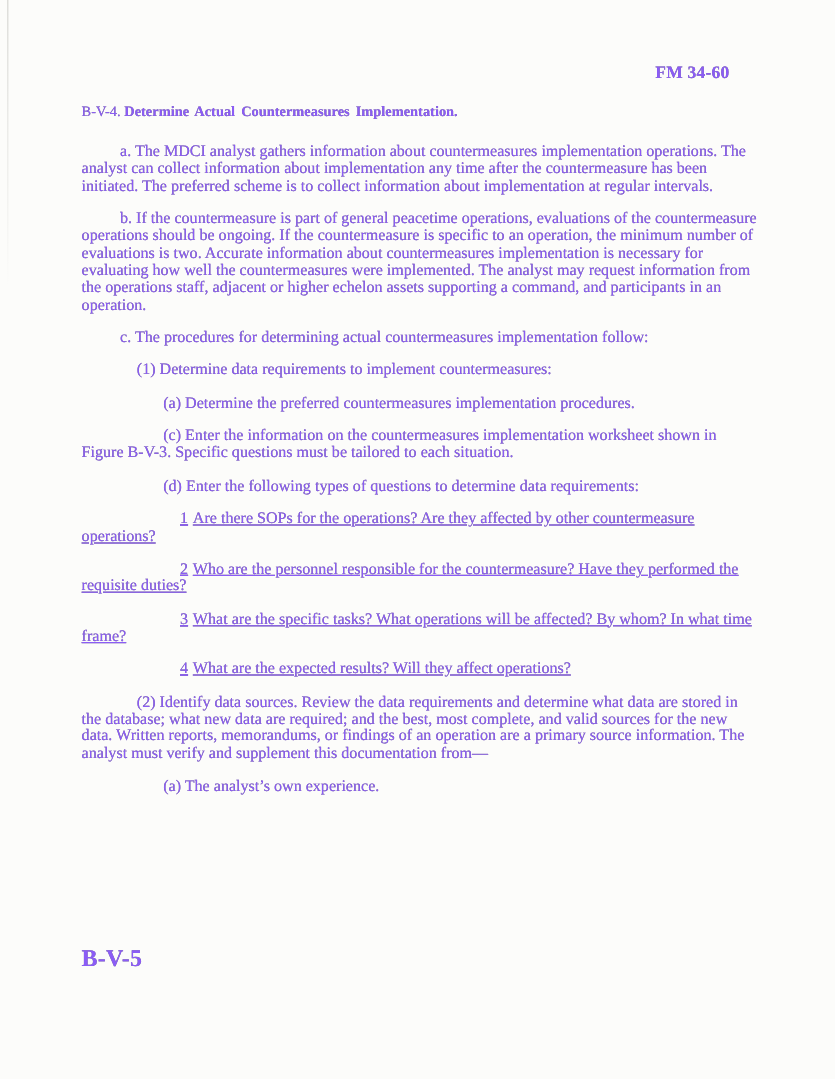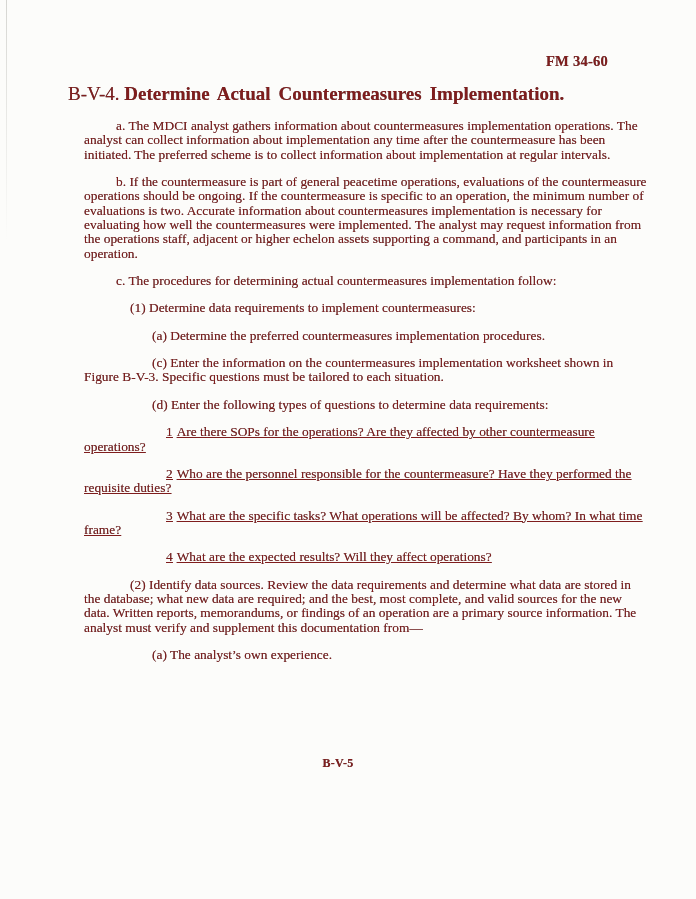--- a/index.html
+++ b/index.html
@@ -34,63 +34,62 @@
     text-align: right;
     font-weight: bold;
     font-size: 14.6px;
     letter-spacing: 0.2px;
   }
   .section-heading {
     position: absolute;
     top: 86px;
     left: 68px;
     width: 566px;
-    font-size: 19px;
+    font-size: 12px;
     line-height: 15px;
   }
   .section-heading .title {
     font-weight: bold;
     word-spacing: 0.17em;
   }
   .doc-body {
     position: absolute;
     top: 119px;
     left: 68px;
     width: 564px;
     font-size: 13.4px;
     line-height: 14.35px;
     text-align: left;
-    margin-left: 16px;
   }
   .doc-body p {
     margin: 0 0 13px 0;
   }
   .ind1 { text-indent: 32px; }
   .ind2 { text-indent: 46px; }
   .ind3 { text-indent: 68px; }
   .ind4 { text-indent: 82px; text-decoration: underline; }
   .marker {
     text-decoration: underline;
     margin-right: 4px;
   }
   .page-footer {
     position: absolute;
-    top: 756px;
+    top: 788px;
     left: 68px;
     width: 540px;
-    text-align: center;
+    text-align: left;
     font-weight: bold;
-    font-size: 12px;
+    font-size: 20px;
     letter-spacing: 0.2px;
   }
 </style>
 </head>
 <body>
 
-<div class="page" style="background: rgb(252, 252, 250); color: #7f1d1d;">
+<div class="page" style="background: rgb(252, 252, 250); color: #8b5cf6;">
   <div class="scan-edge"></div>
 
   <div class="page-header">
     <span>FM 34-60</span>
   </div>
 
   <div class="section-heading">
     <span class="num">B-V-4.</span>
     <span class="title">Determine Actual Countermeasures Implementation.</span>
   </div>

